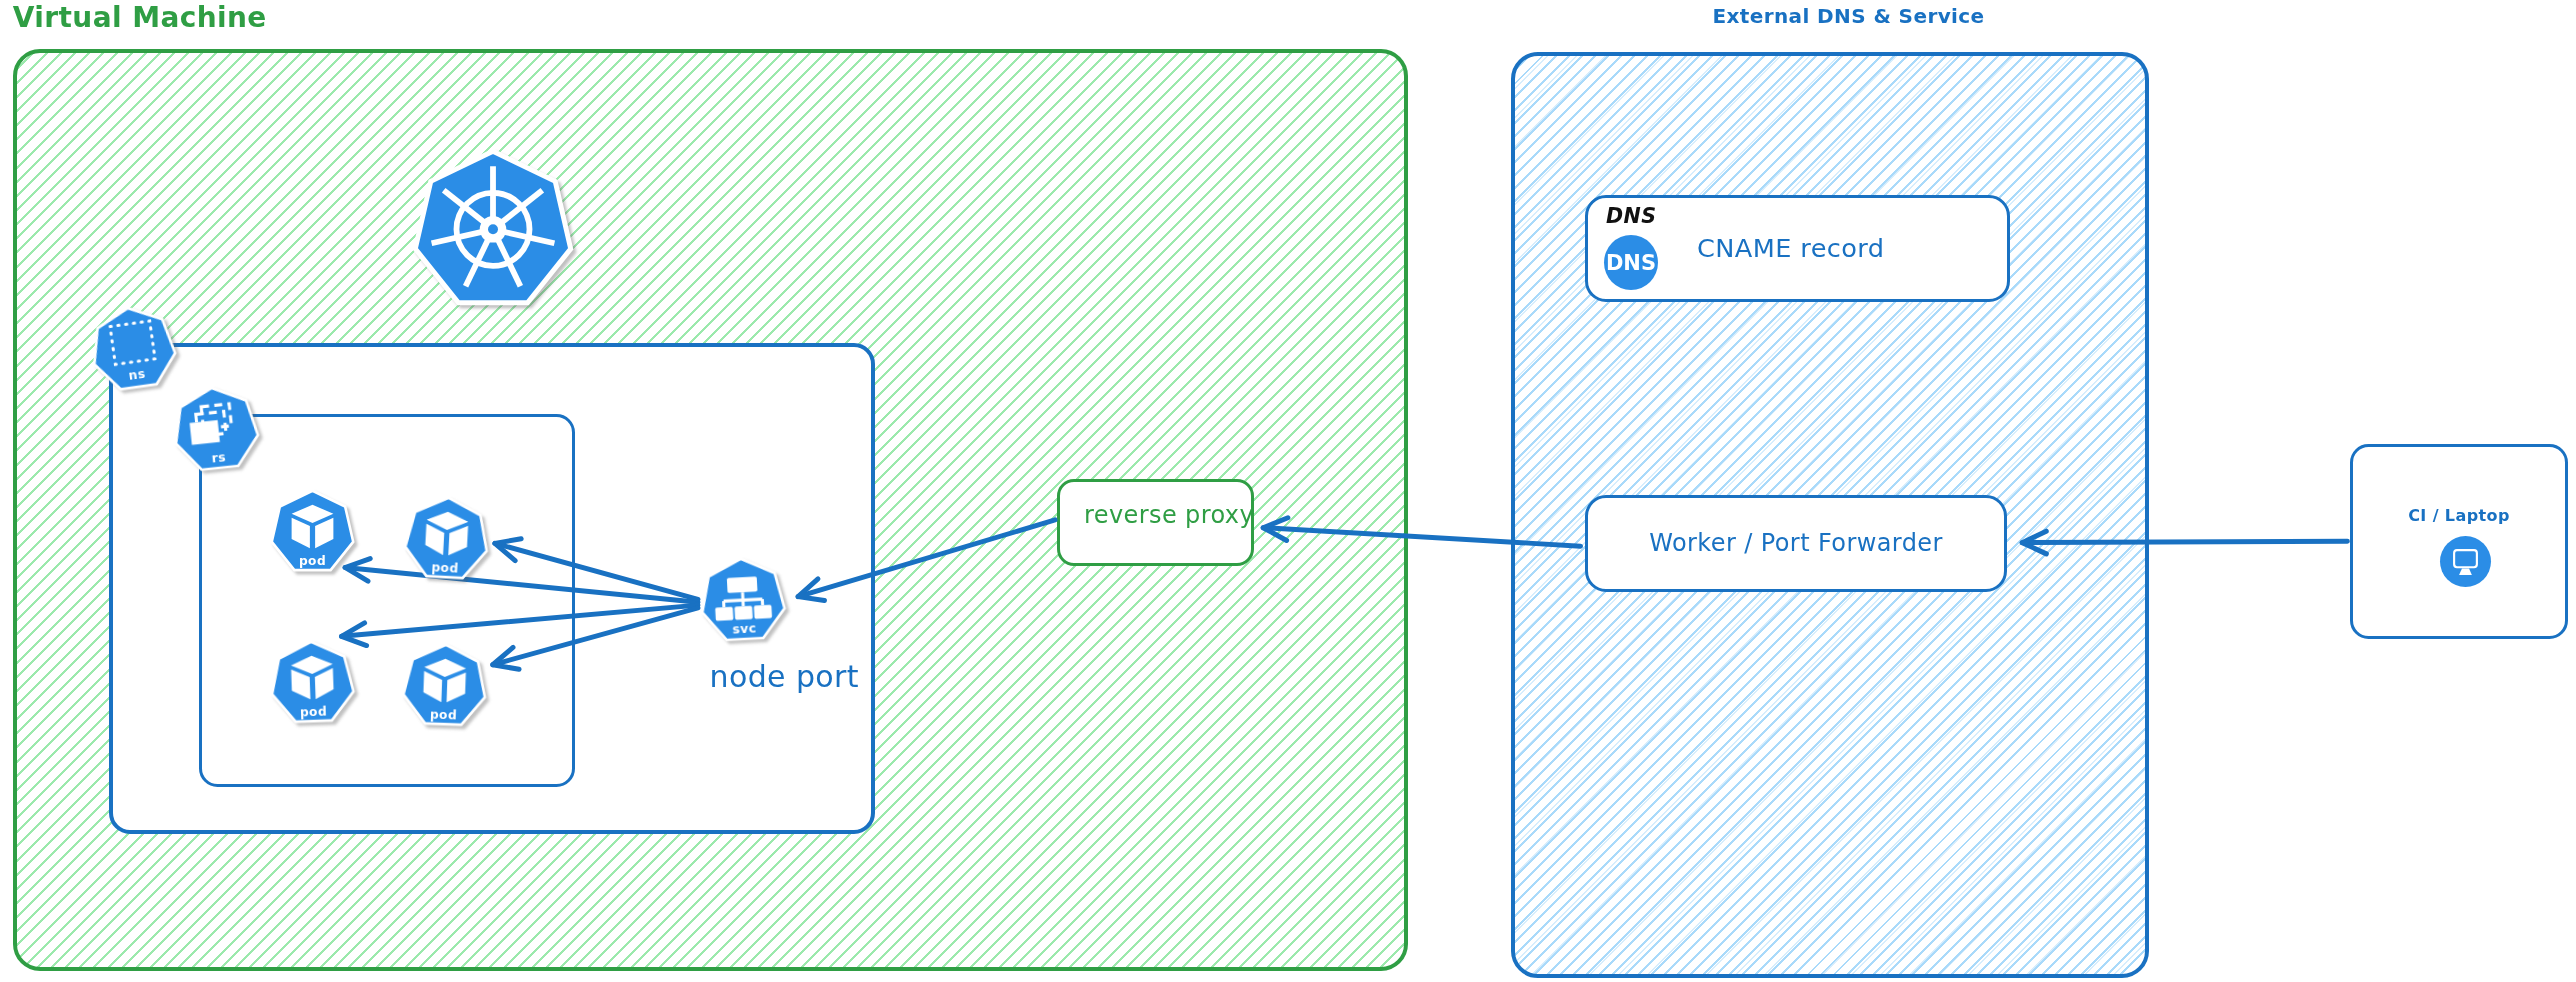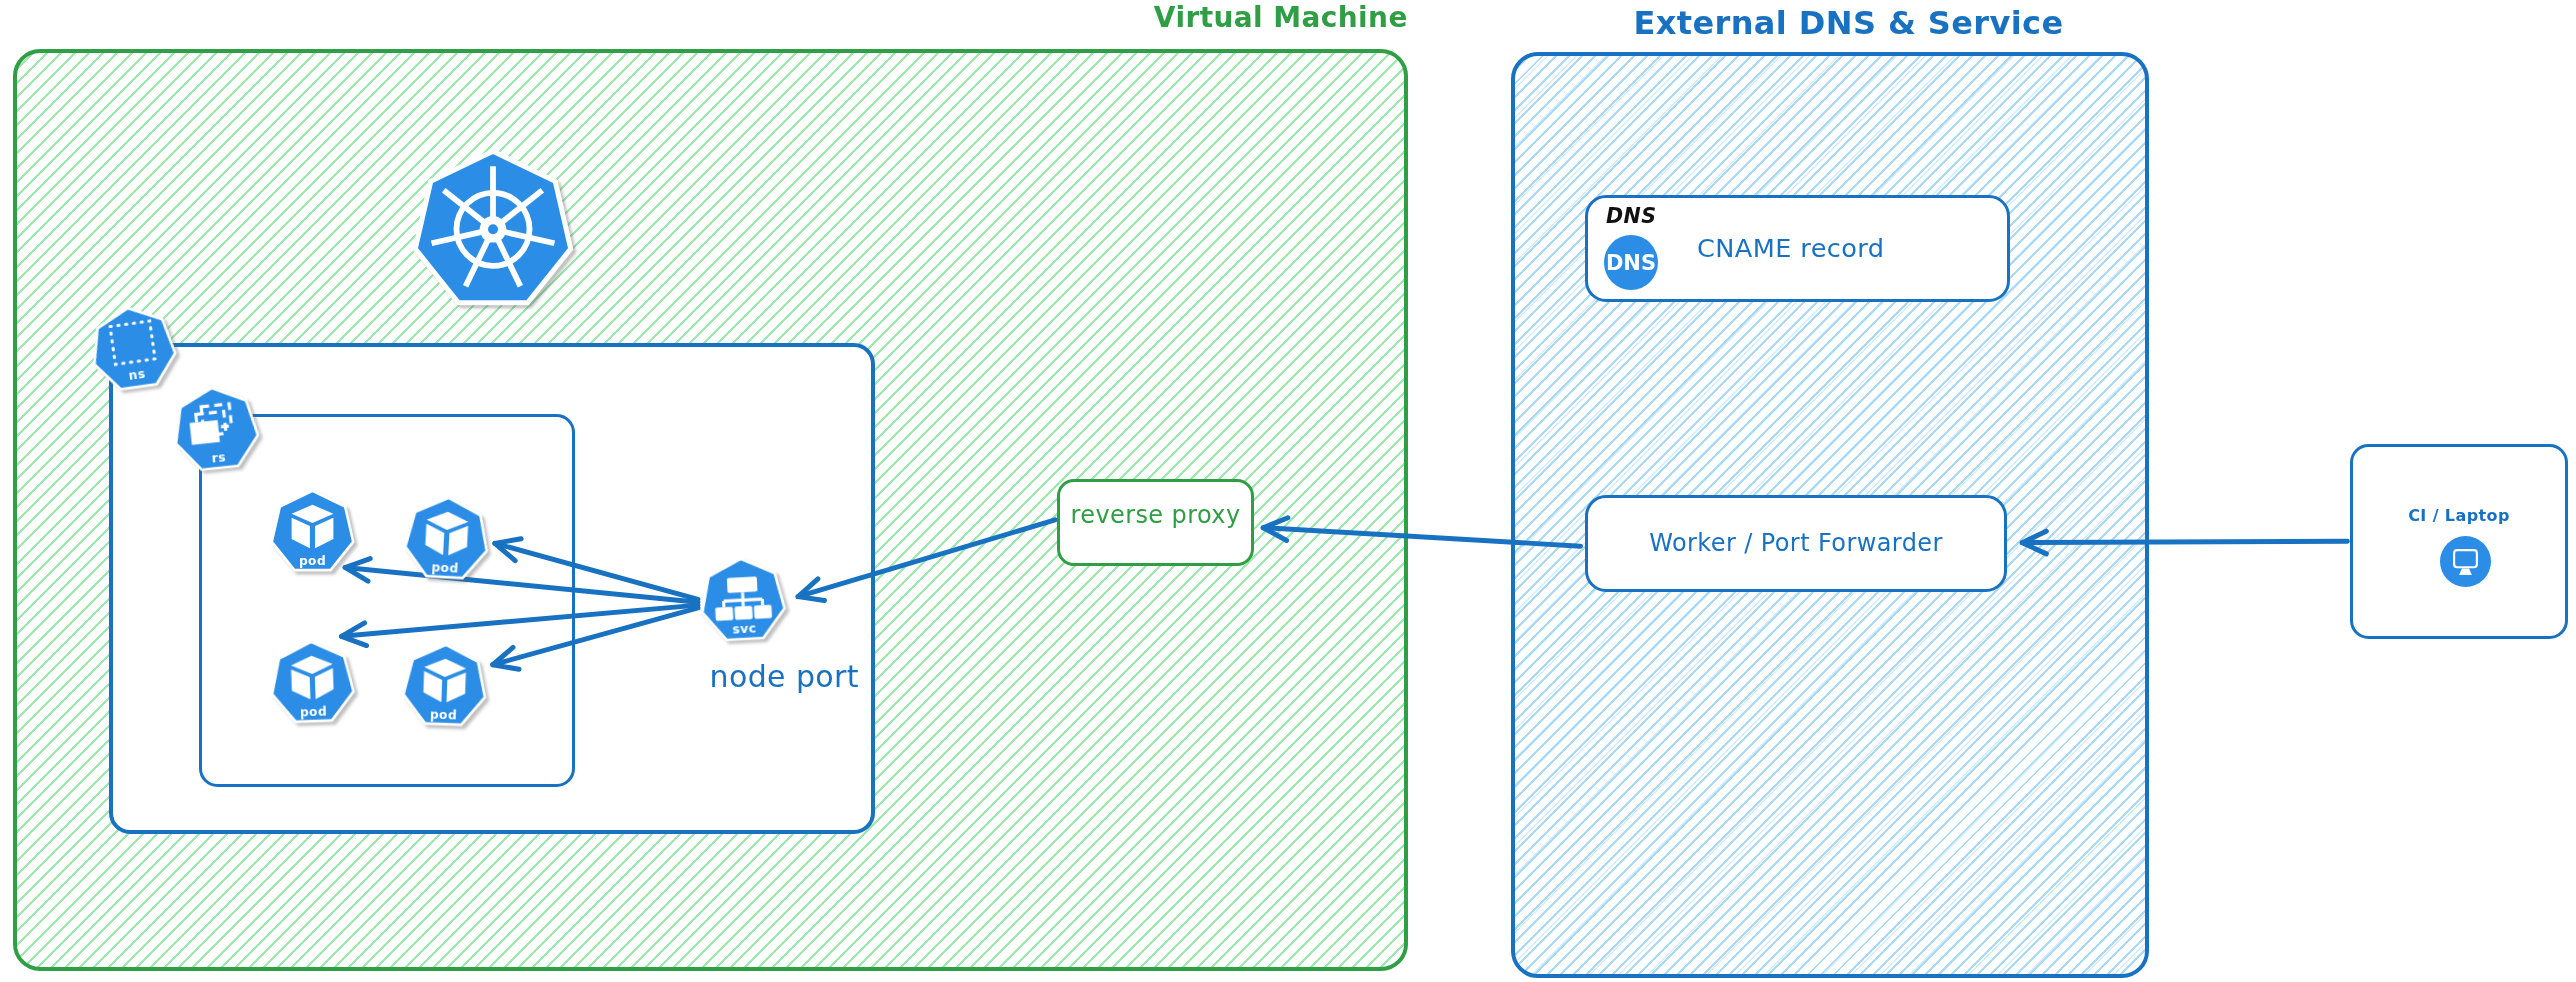--- a/index.html
+++ b/index.html
@@ -32,29 +32,29 @@
   .ci-box{left:2350px;top:444px;width:218px;height:195px;border-radius:18.5px;}
   .rp-box{
     position:absolute;box-sizing:border-box;background:#ffffff;
     left:1057px;top:479px;width:197px;height:87px;
     border:3.6px solid #2f9e44;border-radius:17px;
   }
 
   
   .hand{letter-spacing:0.4px;}
   .title-green{
-    position:absolute;left:12.8px;top:1.4px;width:1395px;text-align:right;
+    position:absolute;left:12.8px;top:1.4px;width:1395px;text-align:left;
     font-size:28px;font-weight:600;color:#2f9e44;
   }
   .title-blue{
     position:absolute;left:1511px;top:4.3px;width:675px;text-align:center;
-    font-size:32px;font-weight:600;color:#1971c2;
+    font-size:20px;font-weight:600;color:#1971c2;
   }
   .rp-label{
-    position:absolute;left:1057px;top:501px;width:197px;text-align:center;
+    position:absolute;left:1057px;top:501px;width:197px;text-align:right;
     font-size:24px;font-weight:500;color:#2f9e44;
   }
   .nodeport-label{
     position:absolute;left:625px;top:659px;width:234px;text-align:right;
     font-size:30px;font-weight:500;color:#1971c2;
   }
   .cname-label{
     position:absolute;left:1697px;top:233px;width:256px;
     font-size:25.6px;font-weight:500;color:#1971c2;
   }

